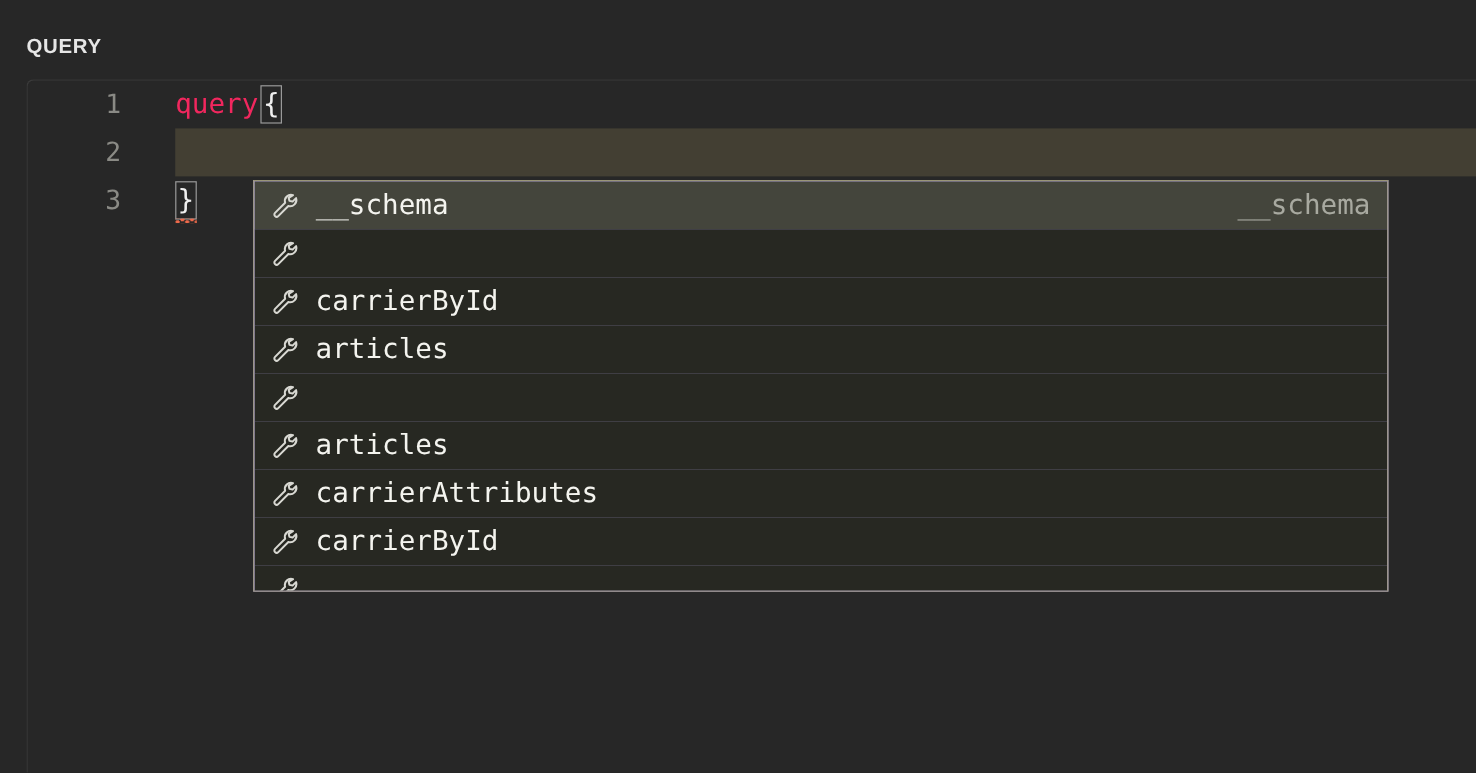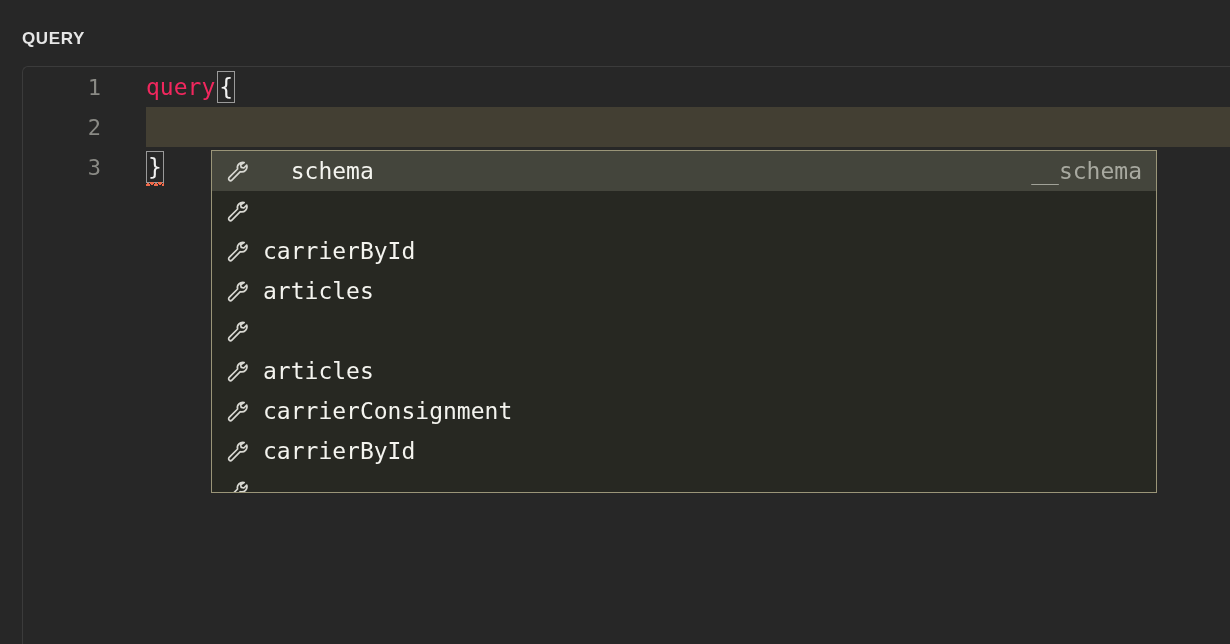--- a/index.html
+++ b/index.html
@@ -232,21 +232,21 @@
           </svg>
         </span>
         <span class="ac-label">articles</span>
       </div>
       <div class="ac-item">
         <span class="ac-icon">
           <svg width="26" height="24" viewBox="0 0 26 24" fill="none" stroke="#d8d8d2" stroke-width="1.7" stroke-linecap="round" stroke-linejoin="round">
             <path d="M19.2 3.6a5.2 5.2 0 0 0-6.6 6.4L4.2 18.4a1.9 1.9 0 0 0 2.7 2.7l8.4-8.4a5.2 5.2 0 0 0 6.4-6.6l-2.9 2.9-2.6-.6-.6-2.6z"></path>
           </svg>
         </span>
-        <span class="ac-label">carrierConsignment</span>
+        <span class="ac-label">carrierAttributes</span>
       </div>
       <div class="ac-item">
         <span class="ac-icon">
           <svg width="26" height="24" viewBox="0 0 26 24" fill="none" stroke="#d8d8d2" stroke-width="1.7" stroke-linecap="round" stroke-linejoin="round">
             <path d="M19.2 3.6a5.2 5.2 0 0 0-6.6 6.4L4.2 18.4a1.9 1.9 0 0 0 2.7 2.7l8.4-8.4a5.2 5.2 0 0 0 6.4-6.6l-2.9 2.9-2.6-.6-.6-2.6z"></path>
           </svg>
         </span>
         <span class="ac-label">carrierById</span>
       </div>
       <div class="ac-item">

